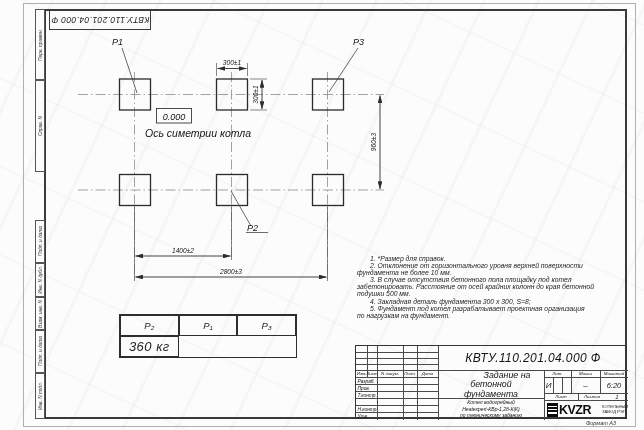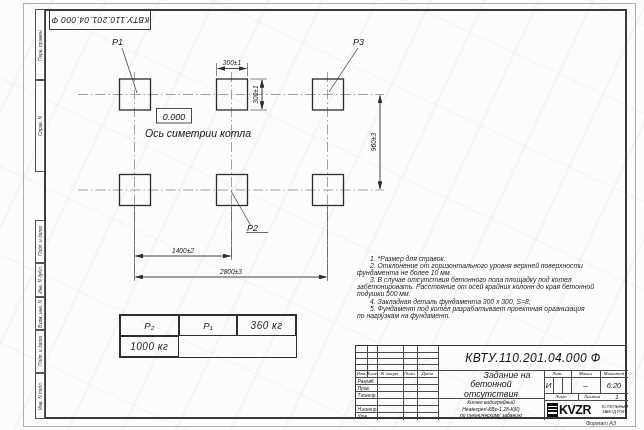--- a/index.html
+++ b/index.html
@@ -18,21 +18,21 @@
   
   .notes{left:357px;top:255px;width:276px;font-style:italic;font-size:6.8px;line-height:7.1px;color:#1c1c1c;}
   .notes div{white-space:nowrap;}
   .notes .ind{padding-left:13px;}
   
   .ltable{left:119px;top:314px;width:178px;height:44px;border:1.4px solid #2e2e2e;display:grid;
           grid-template-columns:1fr 1fr 1fr;grid-template-rows:1fr 1fr;}
   .ltable .c{border:.8px solid #2e2e2e;display:flex;align-items:center;justify-content:center;
              font-style:italic;}
   .ltable .hd{font-size:9.5px;}
-  .ltable .vl2{font-size:10px;letter-spacing:.5px;}
+  .ltable .vl2{font-size:13px;letter-spacing:.5px;}
   
   .tb{left:355px;top:345px;width:272px;height:74px;border:1.6px solid #333;background:transparent;}
   .hl{position:absolute;height:1px;background:#4a4a4a;}
   .vl{position:absolute;width:1px;background:#4a4a4a;}
   .tb-txt{position:absolute;font-style:italic;color:#141414;white-space:nowrap;box-sizing:border-box;}
   .ctr{display:flex;align-items:center;justify-content:center;}
   .fmt{left:556px;top:420px;width:90px;text-align:center;font-style:italic;font-size:5.5px;color:#333;}
   
   .wm{left:0;top:0;width:644px;height:430px;pointer-events:none;
       background:repeating-linear-gradient(115deg,transparent 0 46px,rgba(140,145,160,.06) 46px 49px),
@@ -155,22 +155,22 @@
     <div>забетонировать. Расстояние от осей крайних колонн до края бетонной</div>
     <div>подушки 500 мм.</div>
     <div class="ind">4. Закладная деталь фундамента  300 х 300,  S=8;</div>
     <div class="ind">5. Фундамент под котел разрабатывает проектная организация</div>
     <div>по нагрузкам на фундамент.</div>
   </div>
 
   <div class="abs ltable">
     <div class="c hd">P₂</div>
     <div class="c hd">P₁</div>
+    <div class="c hd">P₃</div>
     <div class="c vl2">360 кг</div>
-    <div class="c vl2">1000 кг</div>
   </div>
 
   <div class="abs tb">
 
     <div class="vl" style="left:11px;top:0;height:31px;"></div>
     <div class="vl" style="left:21px;top:0;height:74px;"></div>
     <div class="vl" style="left:47px;top:0;height:74px;"></div>
     <div class="vl" style="left:61px;top:0;height:74px;"></div>
     <div class="vl" style="left:82px;top:0;height:74px;"></div>
     <div class="vl" style="left:188px;top:24px;height:50px;"></div>
@@ -203,21 +203,21 @@
     <div class="tb-txt" style="left:1.5px;top:32.5px;font-size:4.8px;">Разраб.</div>
     <div class="tb-txt" style="left:1.5px;top:39.5px;font-size:4.8px;">Пров.</div>
     <div class="tb-txt" style="left:1.5px;top:46.5px;font-size:4.8px;">Т.контр.</div>
     <div class="tb-txt" style="left:1.5px;top:60.5px;font-size:4.8px;">Н.контр.</div>
     <div class="tb-txt" style="left:1.5px;top:67.5px;font-size:4.8px;">Утв.</div>
 
     <div class="tb-txt ctr" style="left:84px;top:0;width:186px;height:24px;font-size:12px;letter-spacing:.4px;">КВТУ.110.201.04.000  Ф</div>
 
     <div class="tb-txt ctr" style="left:100px;top:24px;width:102px;height:9.5px;font-size:8.8px;">Задание на</div>
     <div class="tb-txt ctr" style="left:84px;top:33.5px;width:102px;height:9.5px;font-size:8.8px;">бетонной</div>
-    <div class="tb-txt ctr" style="left:84px;top:43px;width:102px;height:9.5px;font-size:8.8px;">отсутствия</div>
+    <div class="tb-txt ctr" style="left:84px;top:43px;width:102px;height:9.5px;font-size:8.8px;">фундамента</div>
 
     <div class="tb-txt ctr" style="left:84px;top:53px;width:102px;height:6px;font-size:5px;">Котел водогрейный</div>
     <div class="tb-txt ctr" style="left:84px;top:59.5px;width:102px;height:6px;font-size:5px;">Heatexpert-КВр-1,28-К(К)</div>
     <div class="tb-txt ctr" style="left:84px;top:66px;width:102px;height:6px;font-size:5px;">по техническому заданию</div>
 
     <div class="tb-txt ctr" style="left:188px;top:24px;width:27px;height:7px;font-size:4.4px;">Лит.</div>
     <div class="tb-txt ctr" style="left:215px;top:24px;width:29px;height:7px;font-size:4.4px;">Масса</div>
     <div class="tb-txt ctr" style="left:244px;top:24px;width:28px;height:7px;font-size:4.4px;">Масштаб</div>
     <div class="tb-txt ctr" style="left:188px;top:31px;width:9px;height:16px;font-size:8px;">И</div>
     <div class="tb-txt ctr" style="left:215px;top:31px;width:29px;height:16px;font-size:8px;">–</div>

